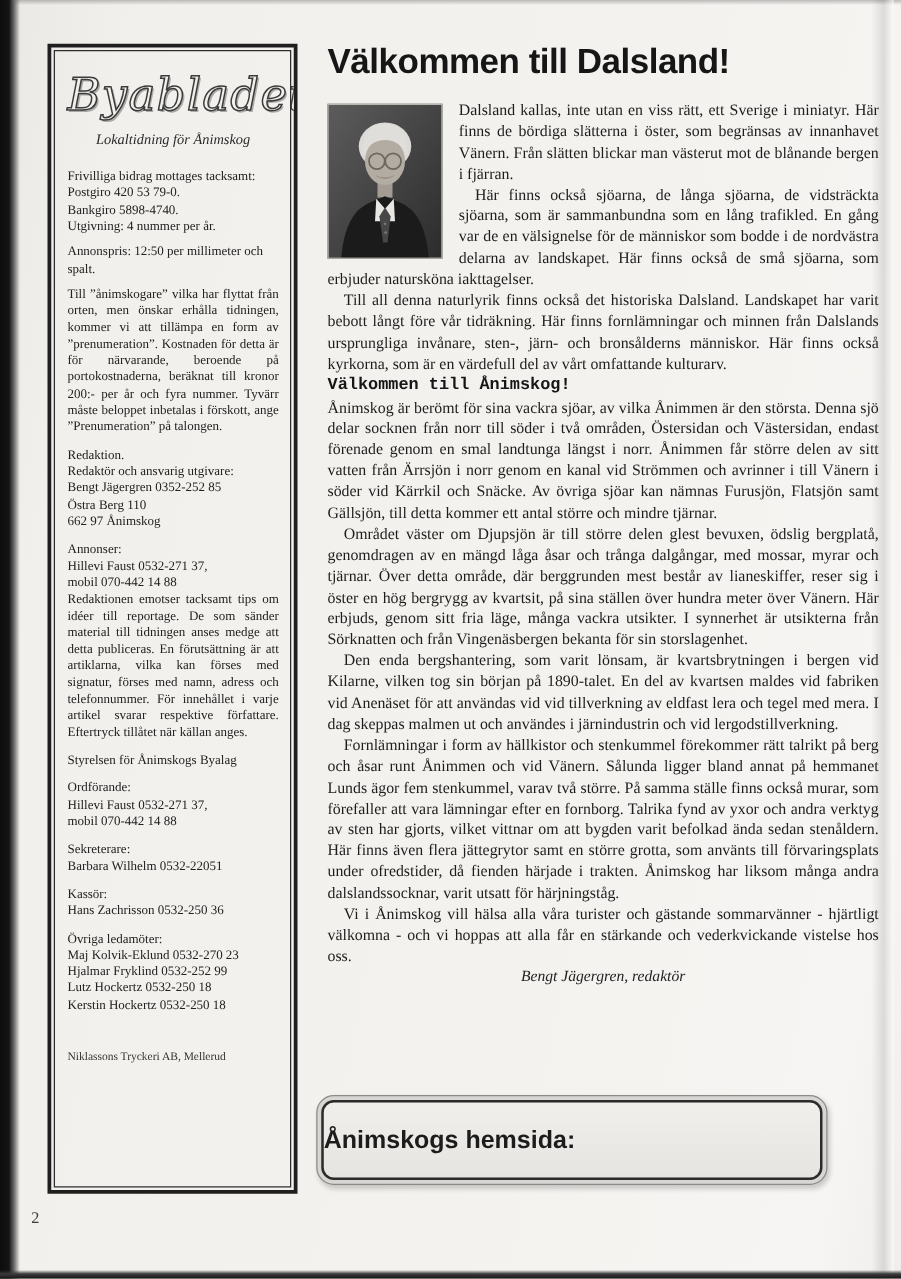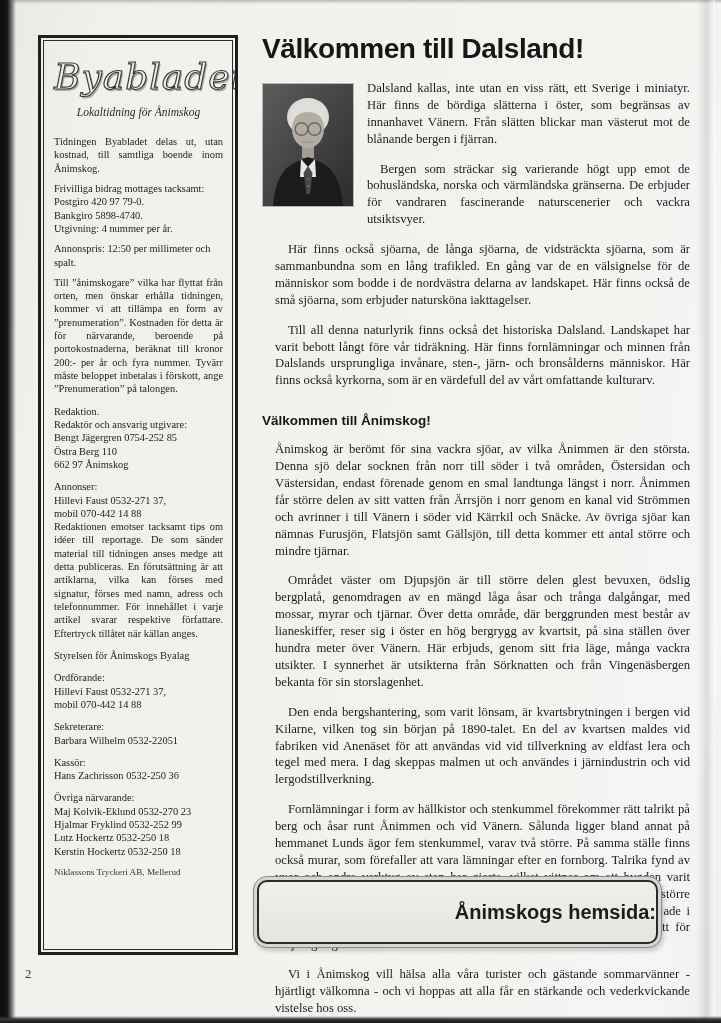--- a/index.html
+++ b/index.html
@@ -59,67 +59,67 @@
     color: #2a2a2a; margin: 9px 0 17px;
   }
   .masthead p, .masthead .line {
     font-size: 10.4px; line-height: 1.28; color: #222;
     margin: 0;
   }
   .masthead p { margin-bottom: 7px; text-align: justify; }
   .masthead p.nojust { text-align: left; }
   .gap  { margin-top: 15px; }
   .gap2 { margin-top: 9px; }
-  .printer { font-size: 9.2px; color: #333; margin-top: 9px; }
+  .printer { font-size: 9.2px; color: #333; margin-top: 29px; }
 
   
   .article {
     position: absolute; left: 262px; top: 33px; width: 441px; z-index: 1;
   }
   .article h1 {
     font-family: "Liberation Sans", sans-serif;
     font-weight: bold; font-size: 28px; letter-spacing: -0.4px;
     color: #161616; margin: 0 0 15px;
   }
   .photo {
     float: left; width: 90px; height: 122px;
     margin: 3px 13px 5px 0;
     border: 1px solid #b9b6b0;
     background: #444;
     display: block;
   }
   .photo svg { display: block; width: 100%; height: 100%; }
   .article p {
     font-size: 12.7px; line-height: 1.33; text-align: justify;
-    color: #1d1d1d; margin: 13px; text-indent: 13px;
+    color: #1d1d1d; margin: 0; text-indent: 13px;
   }
   .article p.first { text-indent: 0; }
   .article h2 {
-    font-family: Liberation Sans, sans-serif;
+    font-family: Liberation Mono, monospace;
     font-weight: bold; font-size: 13.5px; color: #161616;
-    margin: 24px 0 2px;
+    margin: 1px 0 2px;
   }
   .byline {
     font-style: italic; font-size: 12.5px; color: #222;
     text-align: center; 
   }
 
   
   .homepage-box {
     position: absolute; left: 253px; top: 876px; width: 409px; height: 72px;
     box-sizing: border-box; z-index: 5;
     border: 1px solid #8a8a86; border-radius: 14px;
     background: #d8d6d2; padding: 3px;
     box-shadow: 2px 3px 4px rgba(0,0,0,0.18);
   }
   .homepage-inner {
     box-sizing: border-box; height: 100%;
     border: 2px solid #2b2b2b; border-radius: 10px;
     background: linear-gradient(180deg, #f1efec 0%, #e6e4e0 100%);
-    display: flex; flex-direction: column; justify-content: center; align-items: flex-end;
+    display: flex; flex-direction: column; justify-content: center; align-items: flex-start;
   }
   .hp-line1 {
     font-family: "Liberation Sans", sans-serif; font-weight: bold;
     font-size: 20px; color: #1c1c1c; line-height: 1.15;
   }
   .hp-line2 {
     font-family: "Liberation Sans", sans-serif; font-weight: bold;
     font-size: 22px; color: #1c1c1c; line-height: 1.15;
   }
 
@@ -132,37 +132,36 @@
 <body>
 
 <div class="page">
   <div class="edge-top"></div>
   <div class="fold-right"></div>
 
   <aside class="masthead">
     <div class="logo">Byabladet</div>
     <div class="tagline">Lokaltidning för Ånimskog</div>
 
-    <p>Tidningen Byabladet delas ut, utan kostnad, till samtliga boende inom Ånimskog.</p>
 
     <div>
       <div class="line">Frivilliga bidrag mottages tacksamt:</div>
-      <div class="line">Postgiro 420 97 79-0.</div>
+      <div class="line">Postgiro 420 53 79-0.</div>
       <div class="line">Bankgiro 5898-4740.</div>
     </div>
 
     <p class="nojust gap2">Utgivning: 4 nummer per år.</p>
     <p class="nojust">Annonspris: 12:50 per millimeter och spalt.</p>
 
     <p class="gap">Till ”ånimskogare” vilka har flyttat från orten, men önskar erhålla tidningen, kommer vi att tillämpa en form av ”prenumeration”. Kostnaden för detta är för närvarande, beroende på portokostnaderna, beräknat till kronor 200:- per år och fyra nummer. Tyvärr måste beloppet inbetalas i förskott, ange ”Prenumeration” på talongen.</p>
 
     <div class="gap2">
       <div class="line">Redaktion.</div>
       <div class="line">Redaktör och ansvarig utgivare:</div>
-      <div class="line">Bengt Jägergren 0754-252 85</div>
+      <div class="line">Bengt Jägergren 0352-252 85</div>
       <div class="line">Östra Berg 110</div>
       <div class="line">662 97 Ånimskog</div>
     </div>
 
     <div class="gap2">
       <div class="line">Annonser:</div>
       <div class="line">Hillevi Faust 0532-271 37,</div>
       <div class="line">mobil 070-442 14 88</div>
     </div>
 
@@ -177,21 +176,21 @@
       </div>
       <div class="gap2">
         <div class="line">Sekreterare:</div>
         <div class="line">Barbara Wilhelm 0532-22051</div>
       </div>
       <div class="gap2">
         <div class="line">Kassör:</div>
         <div class="line">Hans Zachrisson 0532-250 36</div>
       </div>
       <div class="gap2">
-        <div class="line">Övriga närvarande:</div>
+        <div class="line">Övriga ledamöter:</div>
         <div class="line">Maj Kolvik-Eklund 0532-270 23</div>
         <div class="line">Hjalmar Fryklind 0532-252 99</div>
         <div class="line">Lutz Hockertz 0532-250 18</div>
         <div class="line">Kerstin Hockertz 0532-250 18</div>
       </div>
     </div>
 
     <div class="printer">Niklassons Tryckeri AB, Mellerud</div>
   </aside>
 
@@ -218,21 +217,20 @@
           <path d="M37 56 Q45 60 53 56 Q49 59 45 59 Q41 59 37 56 Z" fill="#8d867d"></path>
           <path d="M10 122 Q13 86 33 78 L45 73 L57 78 Q77 86 80 122 Z" fill="#1b1b1b"></path>
           <path d="M38 75 L45 83 L52 75 L53 93 L37 93 Z" fill="#e9e7e3"></path>
           <path d="M45 82 L49.5 89 L47 110 L43.5 110 L40.5 89 Z" fill="#474747"></path>
           <circle cx="45" cy="95" r="1.1" fill="#777"></circle>
           <circle cx="45.5" cy="102" r="1.1" fill="#777"></circle>
         </svg>
       </span>
 
       <p class="first">Dalsland kallas, inte utan en viss rätt, ett Sverige i miniatyr. Här finns de bördiga slätterna i öster, som begränsas av innanhavet Vänern. Från slätten blickar man västerut mot de blånande bergen i fjärran.</p>
-      <p>Bergen som sträckar sig varierande högt upp emot de bohusländska, norska och värmländska gränserna. De erbjuder för vandraren fascinerande naturscenerier och vackra utsiktsvyer.</p>
       <p>Här finns också sjöarna, de långa sjöarna, de vidsträckta sjöarna, som är sammanbundna som en lång trafikled. En gång var de en välsignelse för de människor som bodde i de nordvästra delarna av landskapet. Här finns också de små sjöarna, som erbjuder natursköna iakttagelser.</p>
       <p>Till all denna naturlyrik finns också det historiska Dalsland. Landskapet har varit bebott långt före vår tidräkning. Här finns fornlämningar och minnen från Dalslands ursprungliga invånare, sten-, järn- och bronsålderns människor. Här finns också kyrkorna, som är en värdefull del av vårt omfattande kulturarv.</p>
 
       <h2>Välkommen till Ånimskog!</h2>
 
       <p class="first">Ånimskog är berömt för sina vackra sjöar, av vilka Ånimmen är den största. Denna sjö delar socknen från norr till söder i två områden, Östersidan och Västersidan, endast förenade genom en smal landtunga längst i norr. Ånimmen får större delen av sitt vatten från Ärrsjön i norr genom en kanal vid Strömmen och avrinner i till Vänern i söder vid Kärrkil och Snäcke. Av övriga sjöar kan nämnas Furusjön, Flatsjön samt Gällsjön, till detta kommer ett antal större och mindre tjärnar.</p>
       <p>Området väster om Djupsjön är till större delen glest bevuxen, ödslig bergplatå, genomdragen av en mängd låga åsar och trånga dalgångar, med mossar, myrar och tjärnar. Över detta område, där berggrunden mest består av lianeskiffer, reser sig i öster en hög bergrygg av kvartsit, på sina ställen över hundra meter över Vänern. Här erbjuds, genom sitt fria läge, många vackra utsikter. I synnerhet är utsikterna från Sörknatten och från Vingenäsbergen bekanta för sin storslagenhet.</p>
       <p>Den enda bergshantering, som varit lönsam, är kvartsbrytningen i bergen vid Kilarne, vilken tog sin början på 1890-talet. En del av kvartsen maldes vid fabriken vid Anenäset för att användas vid vid tillverkning av eldfast lera och tegel med mera. I dag skeppas malmen ut och användes i järnindustrin och vid lergodstillverkning.</p>
       <p>Fornlämningar i form av hällkistor och stenkummel förekommer rätt talrikt på berg och åsar runt Ånimmen och vid Vänern. Sålunda ligger bland annat på hemmanet Lunds ägor fem stenkummel, varav två större. På samma ställe finns också murar, som förefaller att vara lämningar efter en fornborg. Talrika fynd av yxor och andra verktyg av sten har gjorts, vilket vittnar om att bygden varit befolkad ända sedan stenåldern. Här finns även flera jättegrytor samt en större grotta, som använts till förvaringsplats under ofredstider, då fienden härjade i trakten. Ånimskog har liksom många andra dalslandssocknar, varit utsatt för härjningståg.</p>
       <p>Vi i Ånimskog vill hälsa alla våra turister och gästande sommarvänner - hjärtligt välkomna - och vi hoppas att alla får en stärkande och vederkvickande vistelse hos oss.</p>

